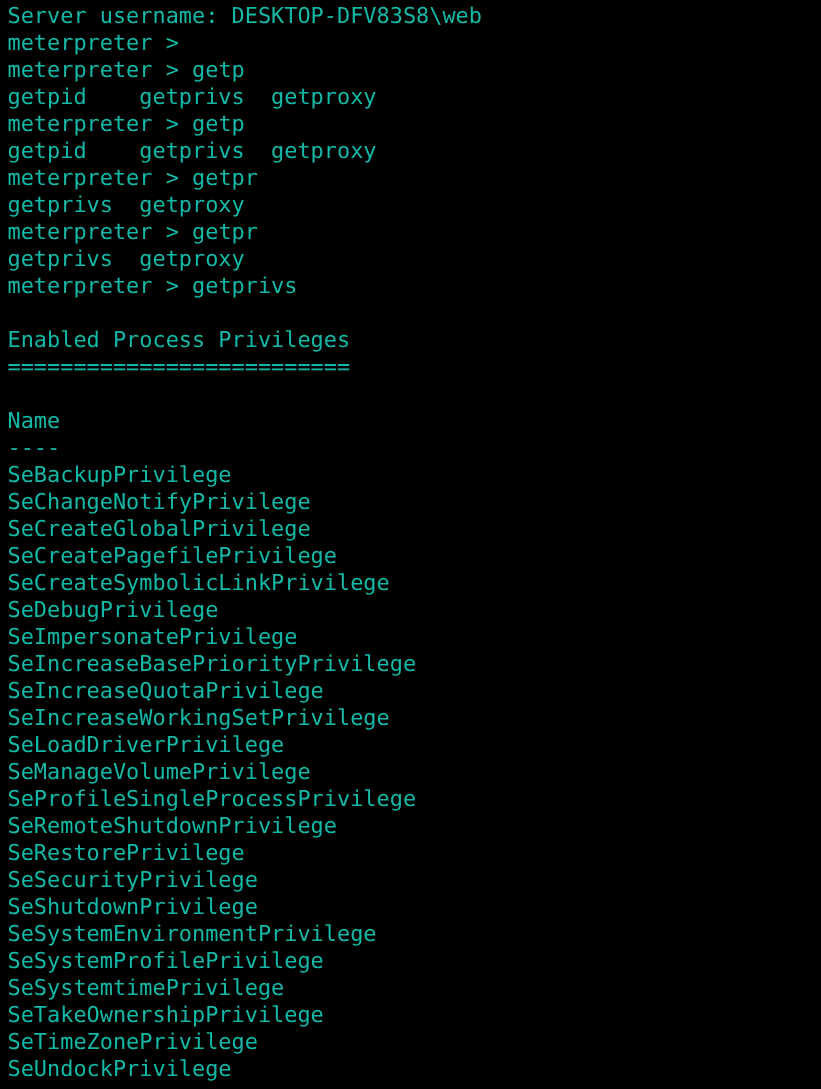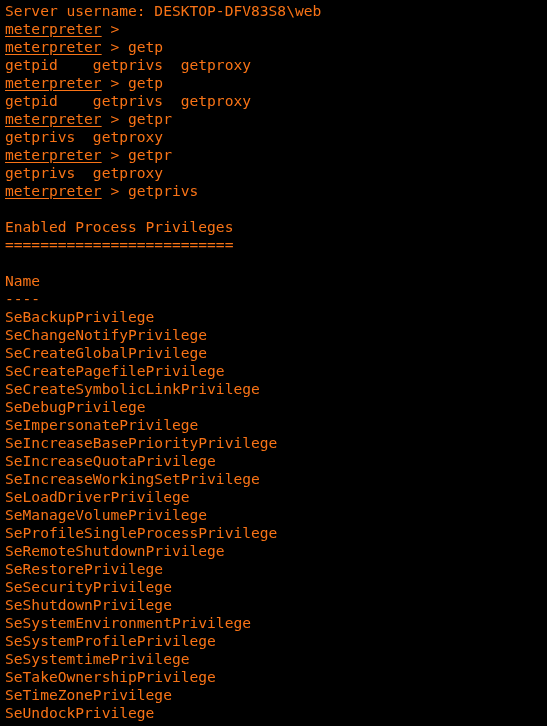--- a/index.html
+++ b/index.html
@@ -11,38 +11,37 @@
   body {
     width: 547px;
     height: 726px;
     overflow: hidden;
     font-family: "DejaVu Sans Mono", "Liberation Mono", monospace;
   }
   #terminal {
     width: 547px;
     height: 726px;
     background: #000000;
-    color: #f97316;
+    color: #14b8a6;
     padding: 2px 0 0 5px;
     box-sizing: border-box;
     font-family: "DejaVu Sans Mono", "Liberation Mono", monospace;
     font-size: 14.6px;
     line-height: 18px;
     letter-spacing: 0px;
     white-space: pre;
     overflow: hidden;
   }
   .line {
     height: 18px;
     line-height: 18px;
     white-space: pre;
     font-family: "DejaVu Sans Mono", "Liberation Mono", monospace;
   }
   .prompt-name {
-    text-decoration: underline;
     text-underline-offset: 2px;
     text-decoration-thickness: 1px;
   }
   .blank {
     height: 18px;
   }
 </style>
 </head>
 <body>
 

